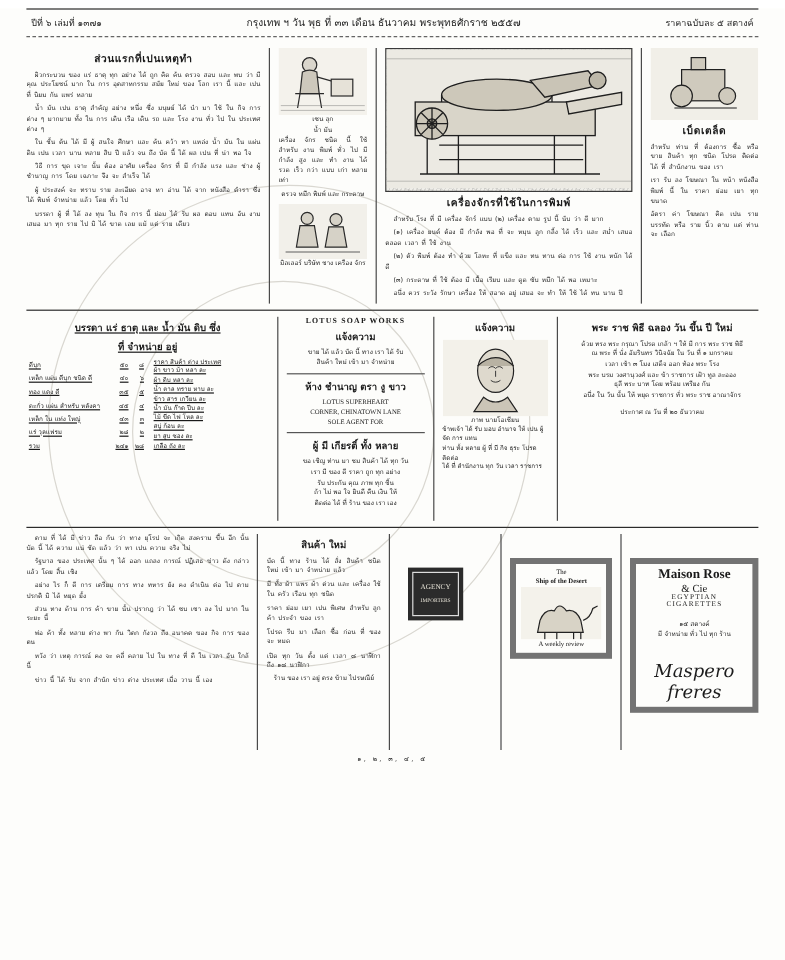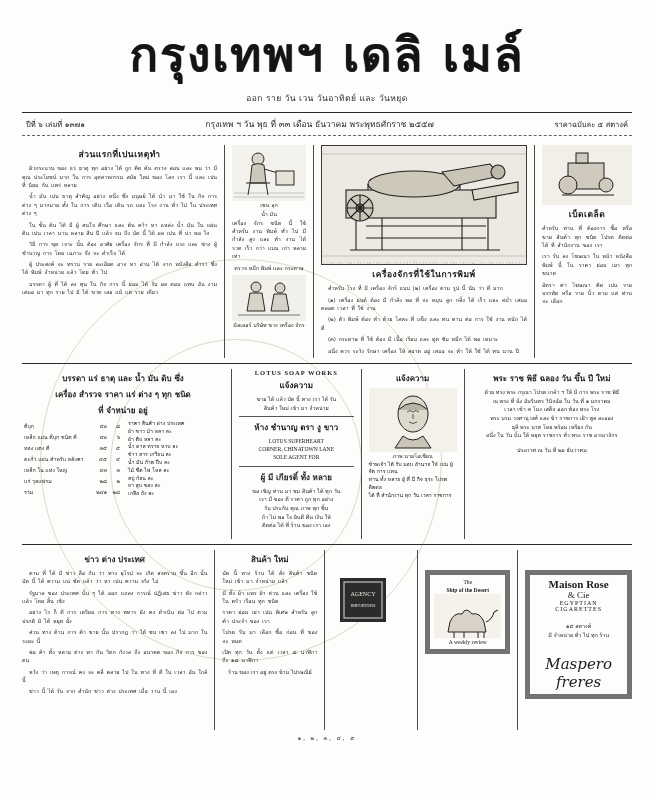--- a/index.html
+++ b/index.html
@@ -209,24 +209,20 @@
     margin: 4px 0;
   }
   .centered-tiny { text-align: center; font-size: 5.4px; line-height: 1.6; }
   .dots { letter-spacing: 2px; }
 </style>
 </head>
 <body>
 
 <div class="page">
 
-  <div class="masthead">
-    <div class="masthead-title">กรุงเทพฯ เดลิ เมล์</div>
-    <div class="masthead-sub">ออก ราย วัน เวน วันอาทิตย์ และ วันหยุด</div>
-  </div>
   <hr class="rule">
 
   <div class="issue-line">
     <div class="left">ปีที่ ๖ เล่มที่ ๑๓๗๑</div>
     <div class="center">กรุงเทพ ฯ วัน พุธ ที่ ๓๓ เดือน ธันวาคม พระพุทธศักราช ๒๕๕๗</div>
     <div class="right">ราคาฉบับละ ๕ สตางค์</div>
   </div>
   <div class="dash-rule"></div>
 
   <div class="content">
@@ -339,23 +335,22 @@
         <p class="para">สำหรับ ท่าน ที่ ต้องการ ซื้อ หรือ ขาย สินค้า ทุก ชนิด โปรด ติดต่อ ได้ ที่ สำนักงาน ของ เรา</p>
         <p class="para">เรา รับ ลง โฆษณา ใน หน้า หนังสือ พิมพ์ นี้ ใน ราคา ย่อม เยา ทุก ขนาด</p>
         <p class="para">อัตรา ค่า โฆษณา คิด เปน ราย บรรทัด หรือ ราย นิ้ว ตาม แต่ ท่าน จะ เลือก</p>
       </div>
     </div>
 
     <hr class="rule" style="margin:5px 0;">
 
     <div class="cols" style="min-height:170px;">
 
-      <div class="col" style="width:205px;">
+      <div class="col" style="width:205px;text-decoration:underline;">
         <div class="sectionhead">บรรดา แร่ ธาตุ และ น้ำ มัน ดิบ ซึ่ง</div>
-        <div class="sectionhead">เครื่อง สำรวจ ราคา แร่ ต่าง ๆ ทุก ชนิด</div>
         <div class="sectionhead">ที่ จำหน่าย อยู่</div>
         <div style="display:flex; gap:6px;">
           <table class="price" style="width:100px;">
             <tbody>
                 <tr>
                   <td>ดีบุก</td>
                   <td class="num">๕๐</td>
                   <td class="num">๘</td>
                 </tr>
             <tr>
@@ -457,21 +452,20 @@
         <div class="centered-tiny">อนึ่ง ใน วัน นั้น ให้ หยุด ราชการ ทั่ว พระ ราช อาณาจักร</div>
         <div class="centered-tiny" style="margin-top:6px;">ประกาศ ณ วัน ที่ ๒๐ ธันวาคม</div>
       </div>
     </div>
 
     <hr class="rule" style="margin:5px 0;">
 
     <div class="cols" style="min-height:180px;">
 
       <div class="col" style="width:205px;">
-        <div class="sectionhead">ข่าว ต่าง ประเทศ</div>
         <p class="para indent">ตาม ที่ ได้ มี ข่าว ลือ กัน ว่า ทาง ยุโรป จะ เกิด สงคราม ขึ้น อีก นั้น บัด นี้ ได้ ความ แน่ ชัด แล้ว ว่า หา เปน ความ จริง ไม่</p>
         <p class="para indent">รัฐบาล ของ ประเทศ นั้น ๆ ได้ ออก แถลง การณ์ ปฏิเสธ ข่าว ดัง กล่าว แล้ว โดย สิ้น เชิง</p>
         <p class="para indent">อย่าง ไร ก็ ดี การ เตรียม การ ทาง ทหาร ยัง คง ดำเนิน ต่อ ไป ตาม ปรกติ มิ ได้ หยุด ยั้ง</p>
         <p class="para indent">ส่วน ทาง ด้าน การ ค้า ขาย นั้น ปรากฎ ว่า ได้ ซบ เซา ลง ไป มาก ใน ระยะ นี้</p>
         <p class="para indent">พ่อ ค้า ทั้ง หลาย ต่าง พา กัน วิตก กังวล ถึง อนาคต ของ กิจ การ ของ ตน</p>
         <p class="para indent">หวัง ว่า เหตุ การณ์ คง จะ คลี่ คลาย ไป ใน ทาง ที่ ดี ใน เวลา อัน ใกล้ นี้</p>
         <p class="para indent">ข่าว นี้ ได้ รับ จาก สำนัก ข่าว ต่าง ประเทศ เมื่อ วาน นี้ เอง</p>
       </div>
 
       <div class="col" style="width:105px;">

